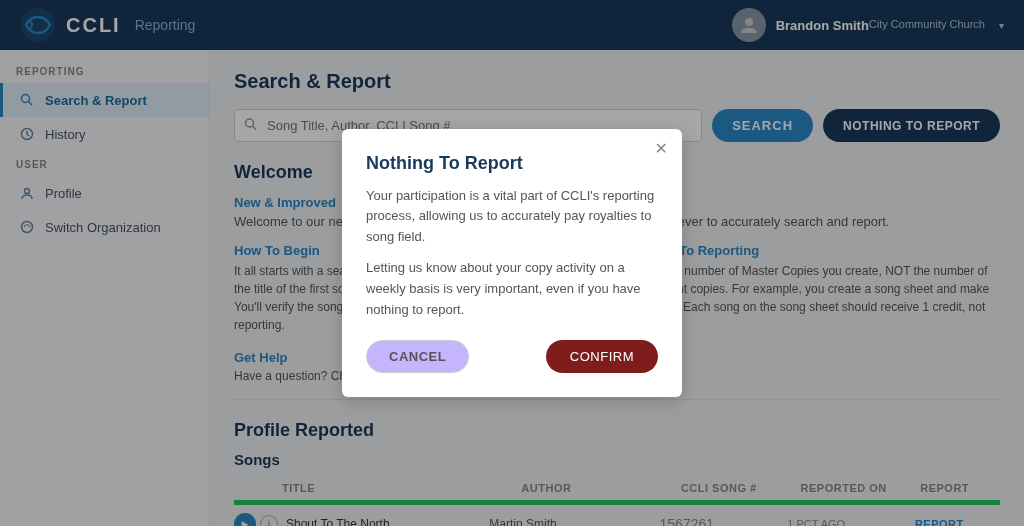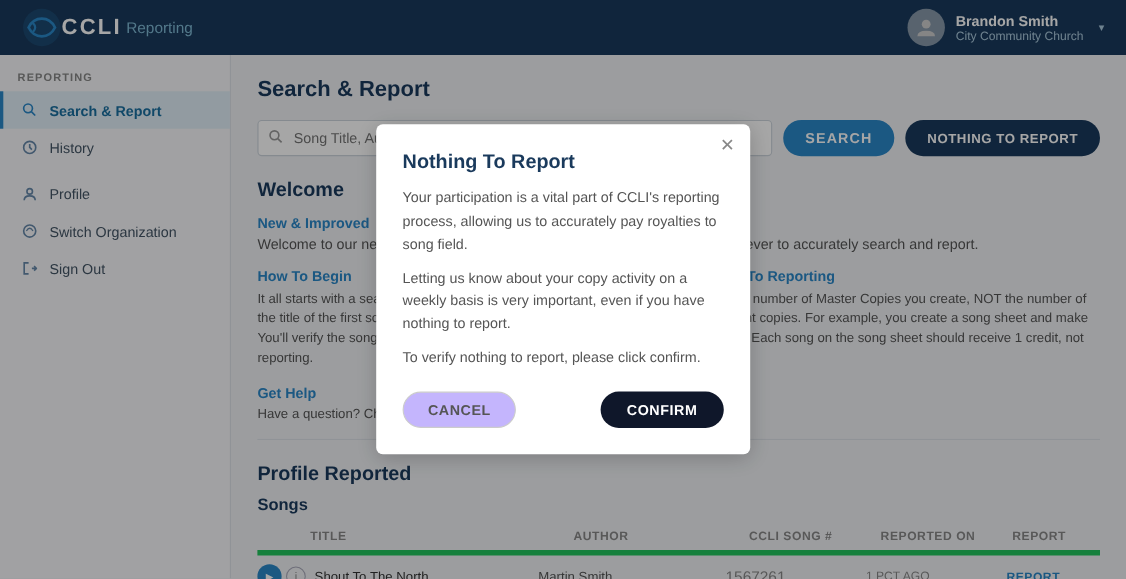--- a/index.html
+++ b/index.html
@@ -10,20 +10,21 @@
       background: #1a3a5c;
       height: 50px;
       display: flex;
       align-items: center;
       justify-content: space-between;
       padding: 0 20px;
     }
     .header-logo {
       display: flex;
       align-items: center;
+      gap: 10px;
     }
     .logo-icon {
       width: 36px;
       height: 36px;
     }
     .reporting-label {
       color: #7eb8d4;
       font-size: 14px;
       margin-left: 4px;
       font-weight: normal;
@@ -41,21 +42,21 @@
       border-radius: 50%;
       background: #8899aa;
       display: flex;
       align-items: center;
       justify-content: center;
       color: white;
       font-size: 14px;
     }
     .user-info {
       display: flex;
-      flex-direction: column;
+      flex-direction: row;
       align-items: flex-start;
     }
     .user-name {
       font-size: 13px;
       font-weight: bold;
       color: white;
     }
     .user-org {
       font-size: 11px;
       color: #aac8dc;
@@ -340,27 +341,27 @@
       border: 1.5px solid #ccc;
       border-radius: 20px;
       padding: 8px 22px;
       font-size: 13px;
       font-weight: bold;
       cursor: pointer;
       text-transform: uppercase;
       letter-spacing: 0.5px;
     }
     .btn-confirm {
-      background: #0f172a;
+      background: #7f1d1d;
       color: white;
       border: none;
       border-radius: 20px;
       padding: 8px 24px;
       font-size: 13px;
-      font-weight: bold;
+      font-weight: normal;
       cursor: pointer;
       text-transform: uppercase;
       letter-spacing: 0.5px;
     }
 
     hr.section-divider {
       border: none;
       border-top: 1px solid #dde2e8;
       margin: 16px 0;
     }
@@ -412,20 +413,21 @@
       <span class="sidebar-icon">
         <svg width="14" height="14" viewBox="0 0 14 14">
             <circle cx="7" cy="7" r="5.5" fill="none" stroke="#6688aa" stroke-width="1.5"></circle>
             <polyline points="7,4 7,7 9,9" fill="none" stroke="#6688aa" stroke-width="1.5"></polyline>
           </svg>
       </span>
       <span>History</span>
     </div>
 
     <div class="sidebar-divider"></div>
+    <div class="sidebar-section-label">USER</div>
 
     <div class="sidebar-item">
       <span class="sidebar-icon">
         <svg width="14" height="14" viewBox="0 0 14 14">
             <circle cx="7" cy="5" r="2.5" fill="none" stroke="#6688aa" stroke-width="1.5"></circle>
             <path d="M2 13 Q2 9 7 9 Q12 9 12 13" fill="none" stroke="#6688aa" stroke-width="1.5"></path>
           </svg>
       </span>
       <span>Profile</span>
     </div>
@@ -433,30 +435,20 @@
     <div class="sidebar-item">
       <span class="sidebar-icon">
         <svg width="14" height="14" viewBox="0 0 14 14">
             <circle cx="7" cy="7" r="5.5" fill="none" stroke="#6688aa" stroke-width="1.5"></circle>
             <path d="M4 7 Q7 2 10 7" fill="none" stroke="#6688aa" stroke-width="1.2"></path>
           </svg>
       </span>
       <span>Switch Organization</span>
     </div>
 
-    <div class="sidebar-item">
-      <span class="sidebar-icon">
-        <svg width="14" height="14" viewBox="0 0 14 14">
-            <path d="M6 2 H2 V12 H6" fill="none" stroke="#6688aa" stroke-width="1.5"></path>
-            <line x1="9" y1="7" x2="13" y2="7" stroke="#6688aa" stroke-width="1.5"></line>
-            <polyline points="11,5 13,7 11,9" fill="none" stroke="#6688aa" stroke-width="1.5"></polyline>
-          </svg>
-      </span>
-      <span>Sign Out</span>
-    </div>
   </nav>
 
   <main class="main-content">
     <h1 class="page-title">Search &amp; Report</h1>
 
     <div class="search-bar-row">
       <div class="search-input-wrap">
         <span class="search-icon-inner">
           <svg width="14" height="14" viewBox="0 0 14 14">
               <circle cx="5.5" cy="5.5" r="4" fill="none" stroke="#999" stroke-width="1.5"></circle>
@@ -524,20 +516,19 @@
   </main>
 </div>
 
 <div class="modal-overlay">
   <div class="modal">
     <button class="modal-close">✕</button>
     <h2 class="modal-title">Nothing To Report</h2>
     <div class="modal-body">
       <p>Your participation is a vital part of CCLI's reporting process, allowing us to accurately pay royalties to song field.</p>
       <p>Letting us know about your copy activity on a weekly basis is very important, even if you have nothing to report.</p>
-      <p>To verify nothing to report, please click confirm.</p>
     </div>
     <div class="modal-actions">
       <button class="btn-cancel">CANCEL</button>
       <button class="btn-confirm">CONFIRM</button>
     </div>
   </div>
 </div>
 
 </body></html>

